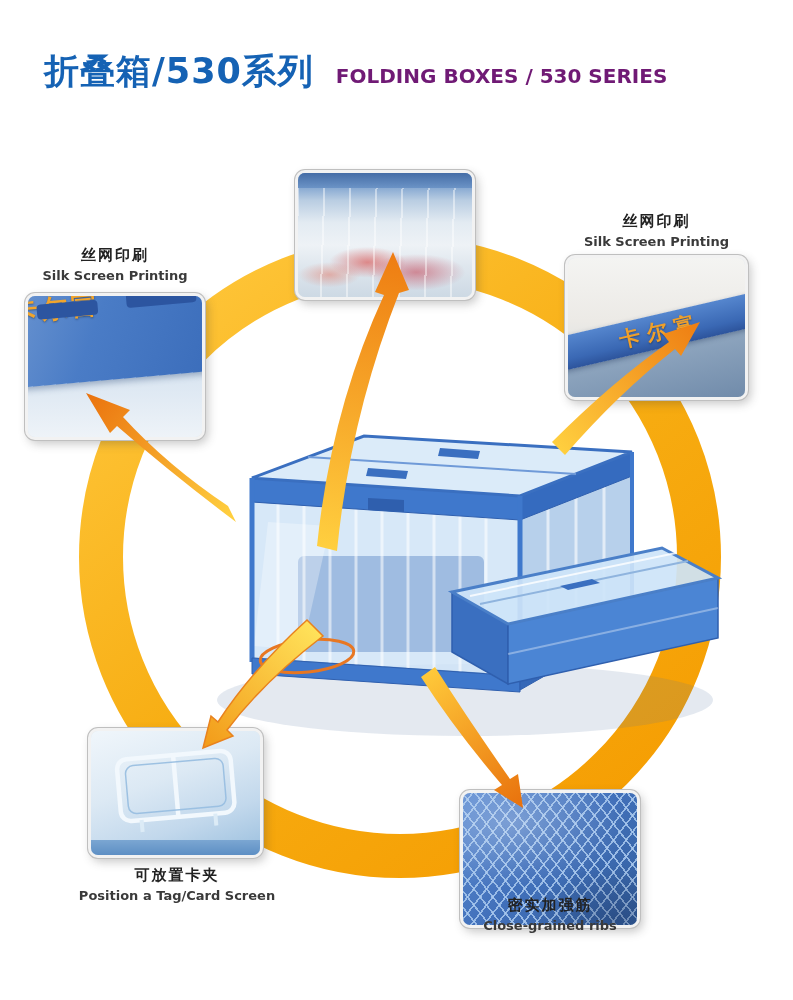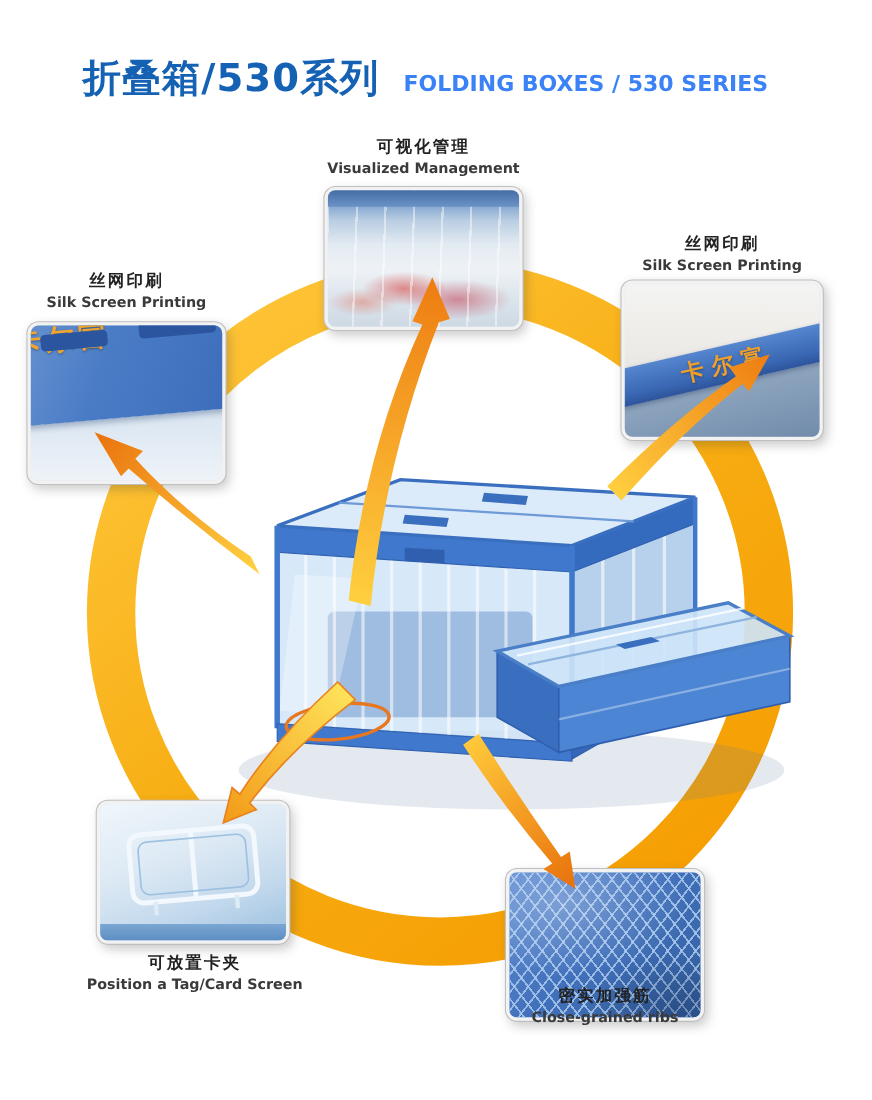--- a/index.html
+++ b/index.html
@@ -4,23 +4,23 @@
 <style>
   html,body{margin:0;padding:0;background:#ffffff;}
   .page{
     position:relative;width:793px;height:1000px;background:#ffffff;overflow:hidden;
     font-family:"DejaVu Sans","Liberation Sans",sans-serif;
   }
   .layer{position:absolute;left:0;top:0;}
   svg.layer{display:block;}
 
   
-  .header{position:absolute;left:44px;top:48px;display:flex;align-items:baseline;gap:22px;z-index:6;margin-left:31px;}
+  .header{position:absolute;left:44px;top:48px;display:flex;align-items:baseline;gap:22px;z-index:6;}
   .title-cn{font-size:35px;font-weight:bold;color:#1562b4;letter-spacing:1px;white-space:nowrap;}
-  .title-en{font-size:20px;font-weight:bold;color:#3b82f6;letter-spacing:0px;white-space:nowrap;}
+  .title-en{font-size:20px;font-weight:bold;color:#701a75;letter-spacing:0px;white-space:nowrap;}
 
   
   .ring-layer{z-index:1;}
   .product-layer{z-index:2;}
   .photo{z-index:3;}
   .arrow-layer{z-index:4;pointer-events:none;}
   .callout-label{z-index:5;}
 
   
   .photo{
@@ -225,24 +225,20 @@
 
     <ellipse cx="307" cy="656" rx="47" ry="16" transform="rotate(-6 307 656)" fill="none" stroke="#e87722" stroke-width="3"></ellipse>
 
     <path d="M 317 546 Q 331 410 384 295 L 375 292 L 393 252 L 409 290 L 399 293 Q 350 418 337 551 Z" fill="url(#agTop)"></path>
     <path d="M 228 506 Q 168 466 123 417 L 130 410 L 86 393 L 110 433 L 117 426 Q 172 474 236 522 Z" fill="url(#agLeft)"></path>
     <path d="M 552 442 Q 612 382 669 342 L 663 334 L 700 322 L 681 356 L 675 349 Q 619 393 565 455 Z" fill="url(#agRight)"></path>
     <path d="M 307 620 Q 252 670 218 722 L 211 716 L 203 748 L 233 736 L 227 730 Q 263 682 323 636 Z" fill="url(#agBL)" stroke="#e8821e" stroke-width="1.5"></path>
     <path d="M 421 677 Q 455 730 502 785 L 494 790 L 523 808 L 518 774 L 510 779 Q 470 722 435 667 Z" fill="url(#agBR)"></path>
   </svg>
 
-  <div class="callout-label" id="lbl-top">
-    <div class="cn">可视化管理</div>
-    <div class="en">Visualized Management</div>
-  </div>
   <div class="callout-label" id="lbl-left">
     <div class="cn">丝网印刷</div>
     <div class="en">Silk Screen Printing</div>
   </div>
   <div class="callout-label" id="lbl-right">
     <div class="cn">丝网印刷</div>
     <div class="en">Silk Screen Printing</div>
   </div>
   <div class="callout-label" id="lbl-bl">
     <div class="cn">可放置卡夹</div>

